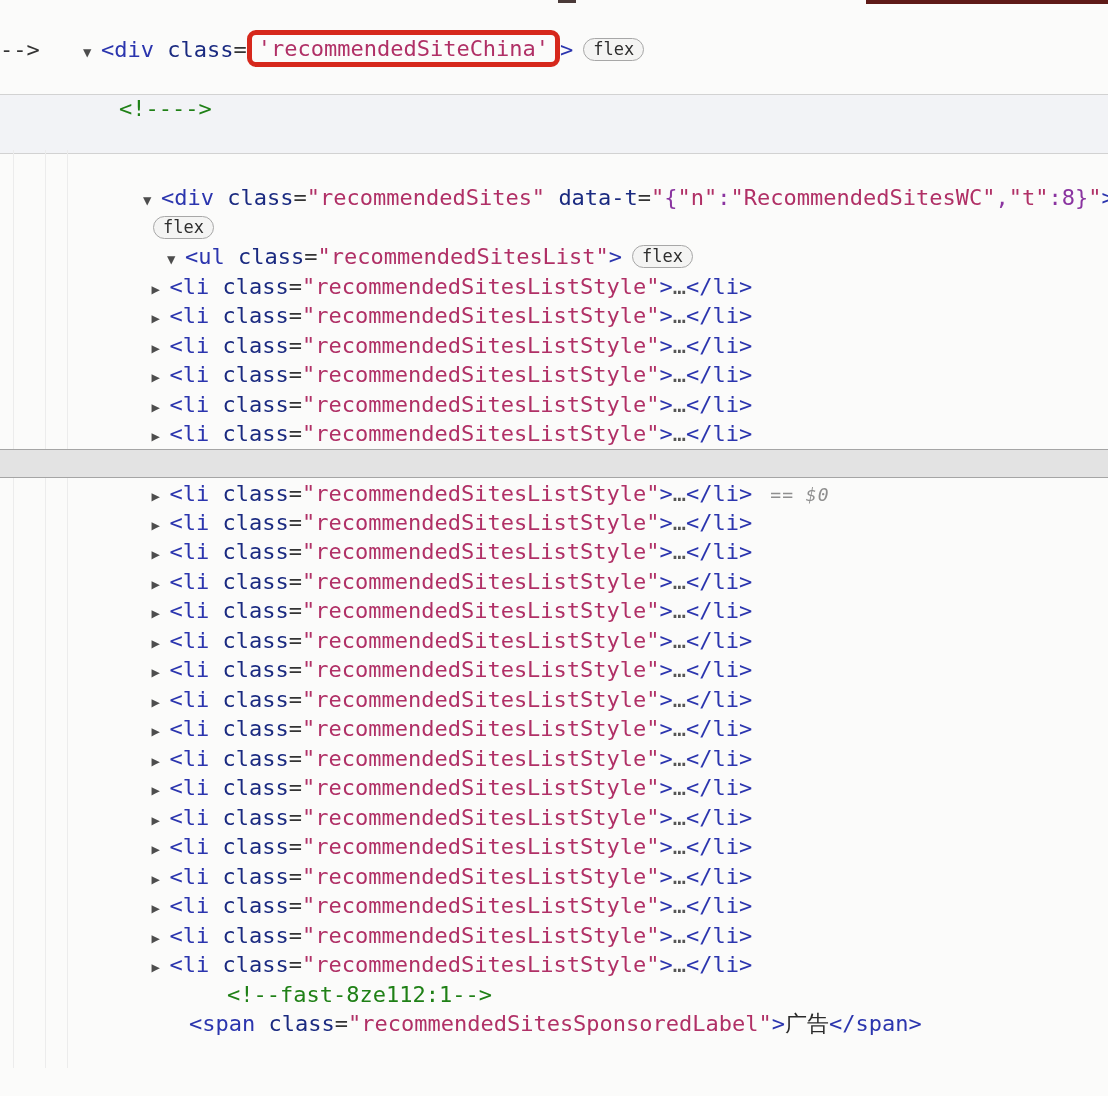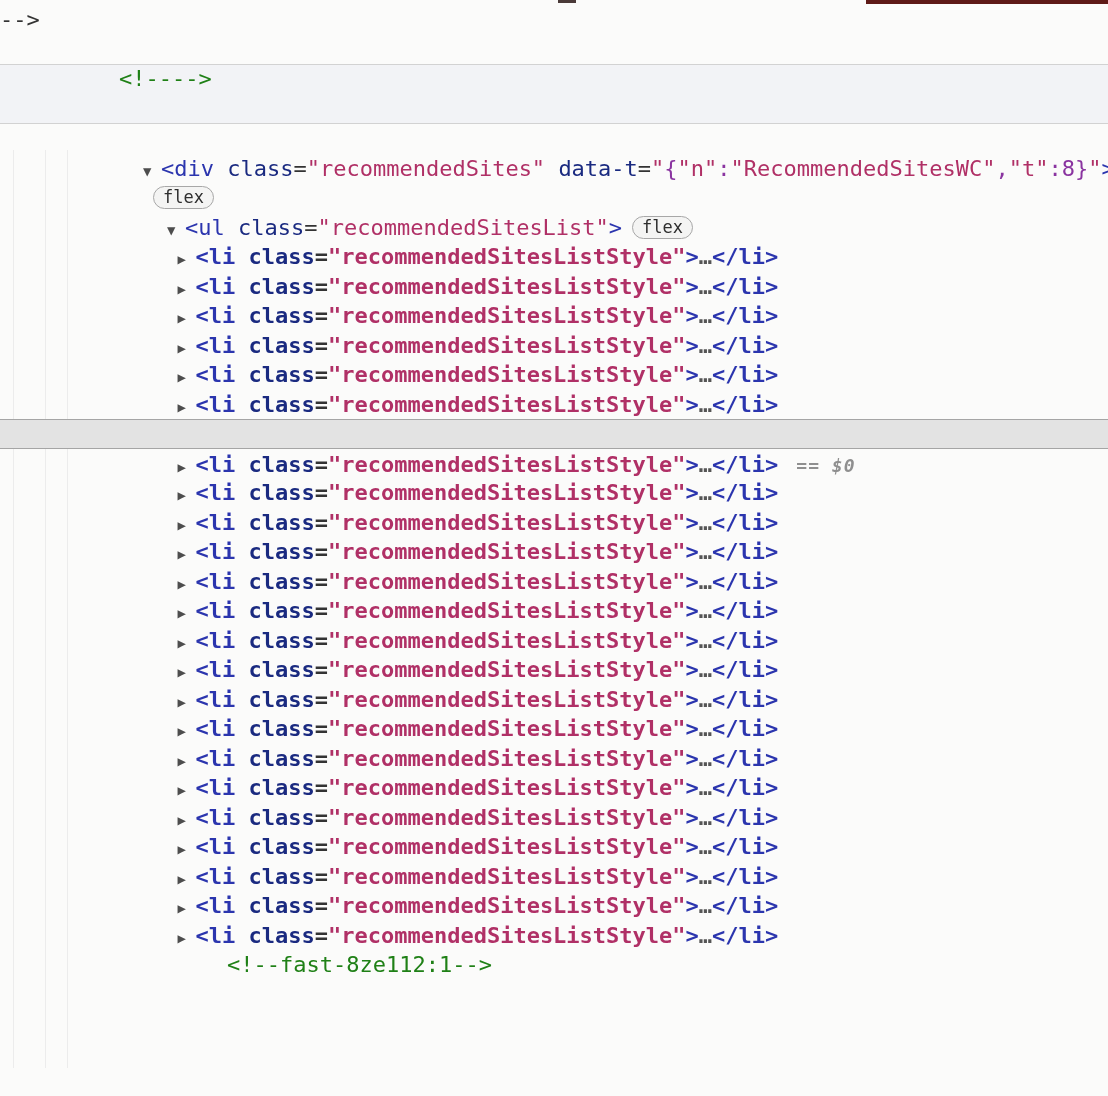--- a/index.html
+++ b/index.html
@@ -34,21 +34,21 @@
   .ell{color:#555555;}
   
   .pl-topdiv{padding-left:30px;}
   .pl-comment1{padding-left:66px;}
   .pl-rs1{padding-left:48px;}
   .pl-rs2{padding-left:10px;}
   .pl-shadow{padding-left:72px;}
   .pl-div2{padding-left:90px;}
   .pl-flex{padding-left:100px;}
   .pl-ul{padding-left:114px;}
-  .pl-li{padding-left:98px;font-weight:bold;}
+  .pl-li{padding-left:72px;}
   .pl-cmtfast{padding-left:174px;}
   .pl-ulclose{padding-left:146px;}
   .pl-span{padding-left:136px;}
   .pl-divclose{padding-left:114px;}
   
   .rs-band{
     background:#f2f3f6;
     border-top:1px solid #d2d2d2;
     border-bottom:1px solid #d2d2d2;
     height:60px;box-sizing:border-box;overflow:hidden;
@@ -89,20 +89,23 @@
   <div class="guides">
     <div class="guide g1"></div>
     <div class="guide g2"></div>
     <div class="guide g3"></div>
   </div>
 
   <div class="remnant remnant-long"></div>
   <div class="remnant remnant-dot"></div>
 
   
+  <div class="row pl-topdiv">
+    <span class="tri">▼</span><span class="t">&lt;div </span><span class="a">class</span><span class="p">=</span><span class="anno-box"><span class="v">'recommendedSiteChina'</span></span><span class="t">&gt;</span><span class="badge">flex</span>
+  </div>
 
    --&gt;
   <div class="row pl-comment1">
     <span class="c">&lt;!----&gt;</span>
   </div>
 
   
   <div class="rs-band">
     <div class="line pl-rs1">
       
@@ -208,20 +211,23 @@
   
 
   
   <div class="row pl-cmtfast">
     <span class="c">&lt;!--fast-8ze112:1--&gt;</span>
   </div>
 
   
 
   
+  <div class="row pl-span">
+    <span class="t">&lt;span </span><span class="a">class</span><span class="p">=</span><span class="v">"recommendedSitesSponsoredLabel"</span><span class="t">&gt;</span><span class="d">广告</span><span class="t">&lt;/span&gt;</span>
+  </div>
 
   
   <div class="row pl-divclose">
     
   </div>
 
   
   
 
 </div>

